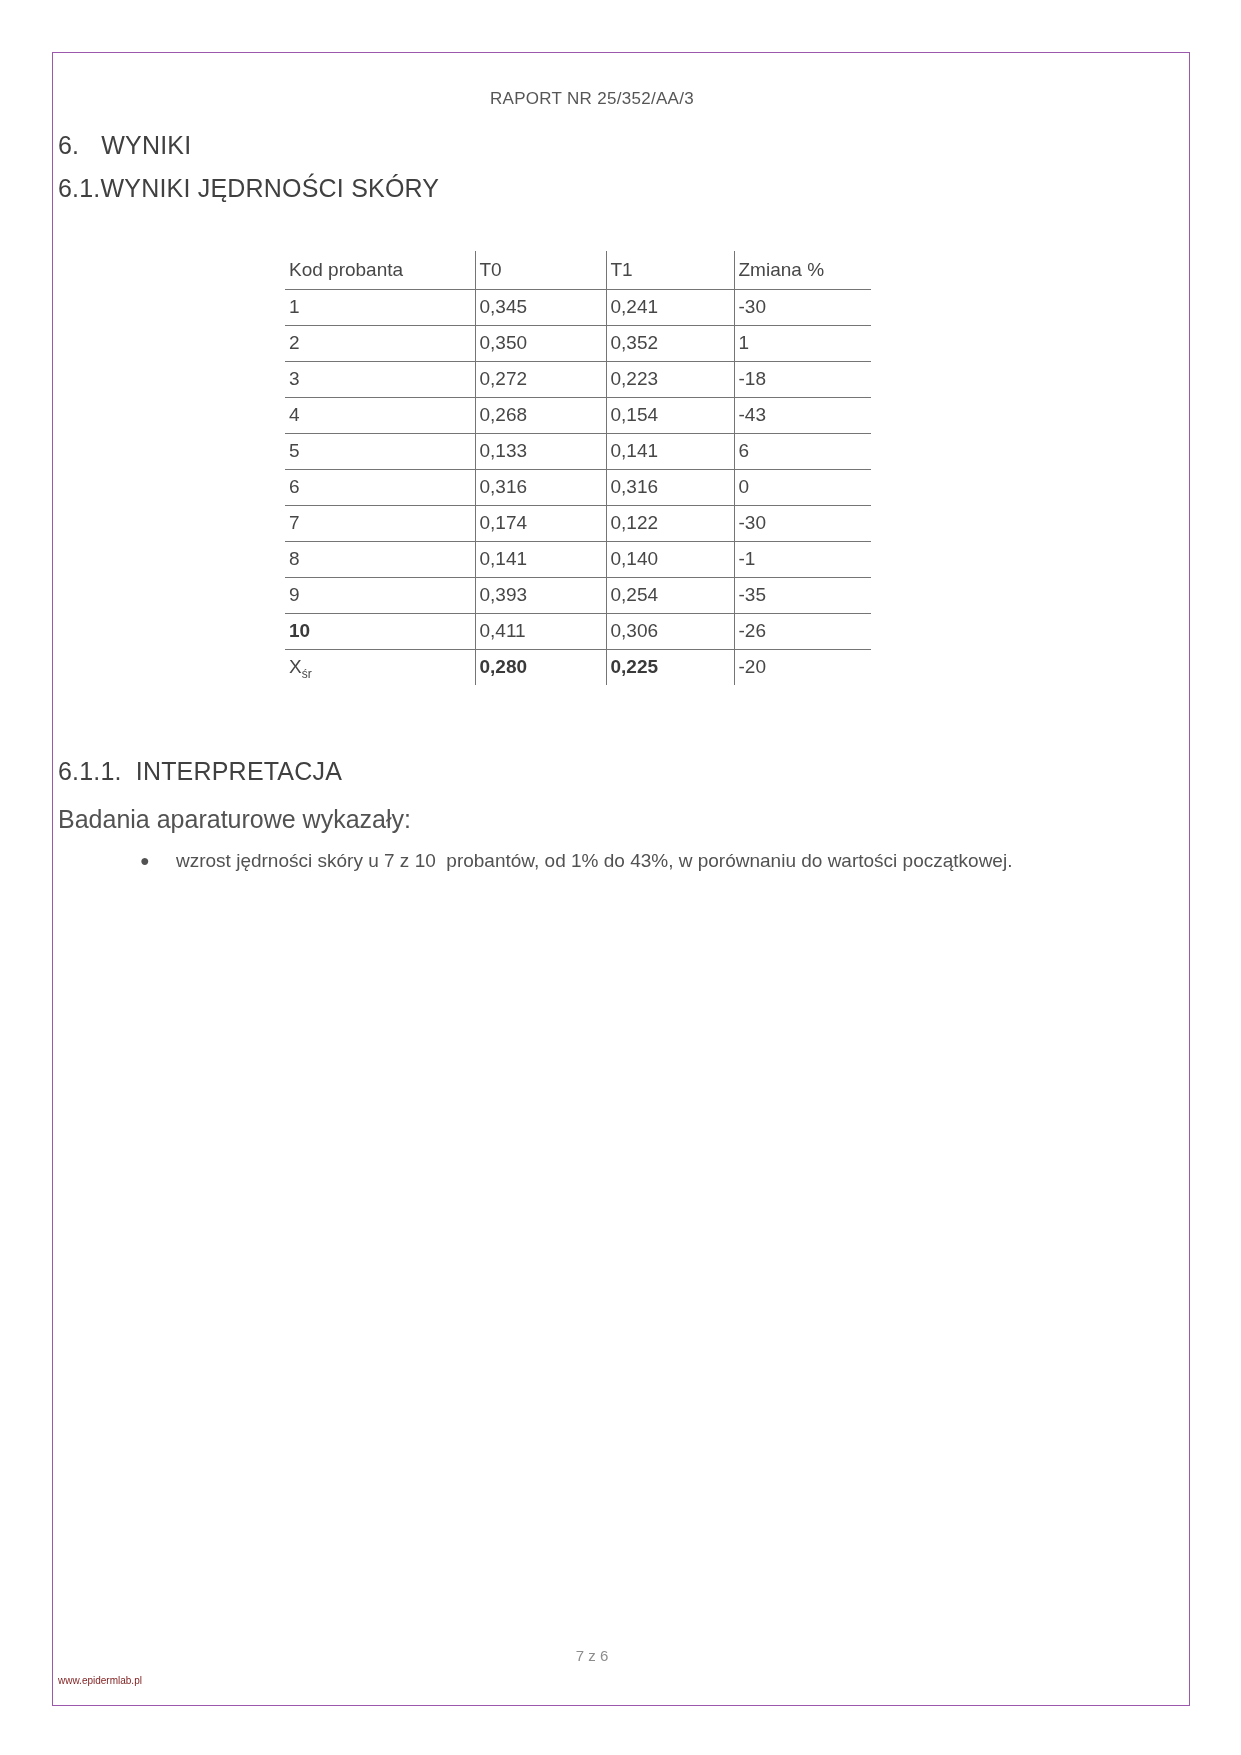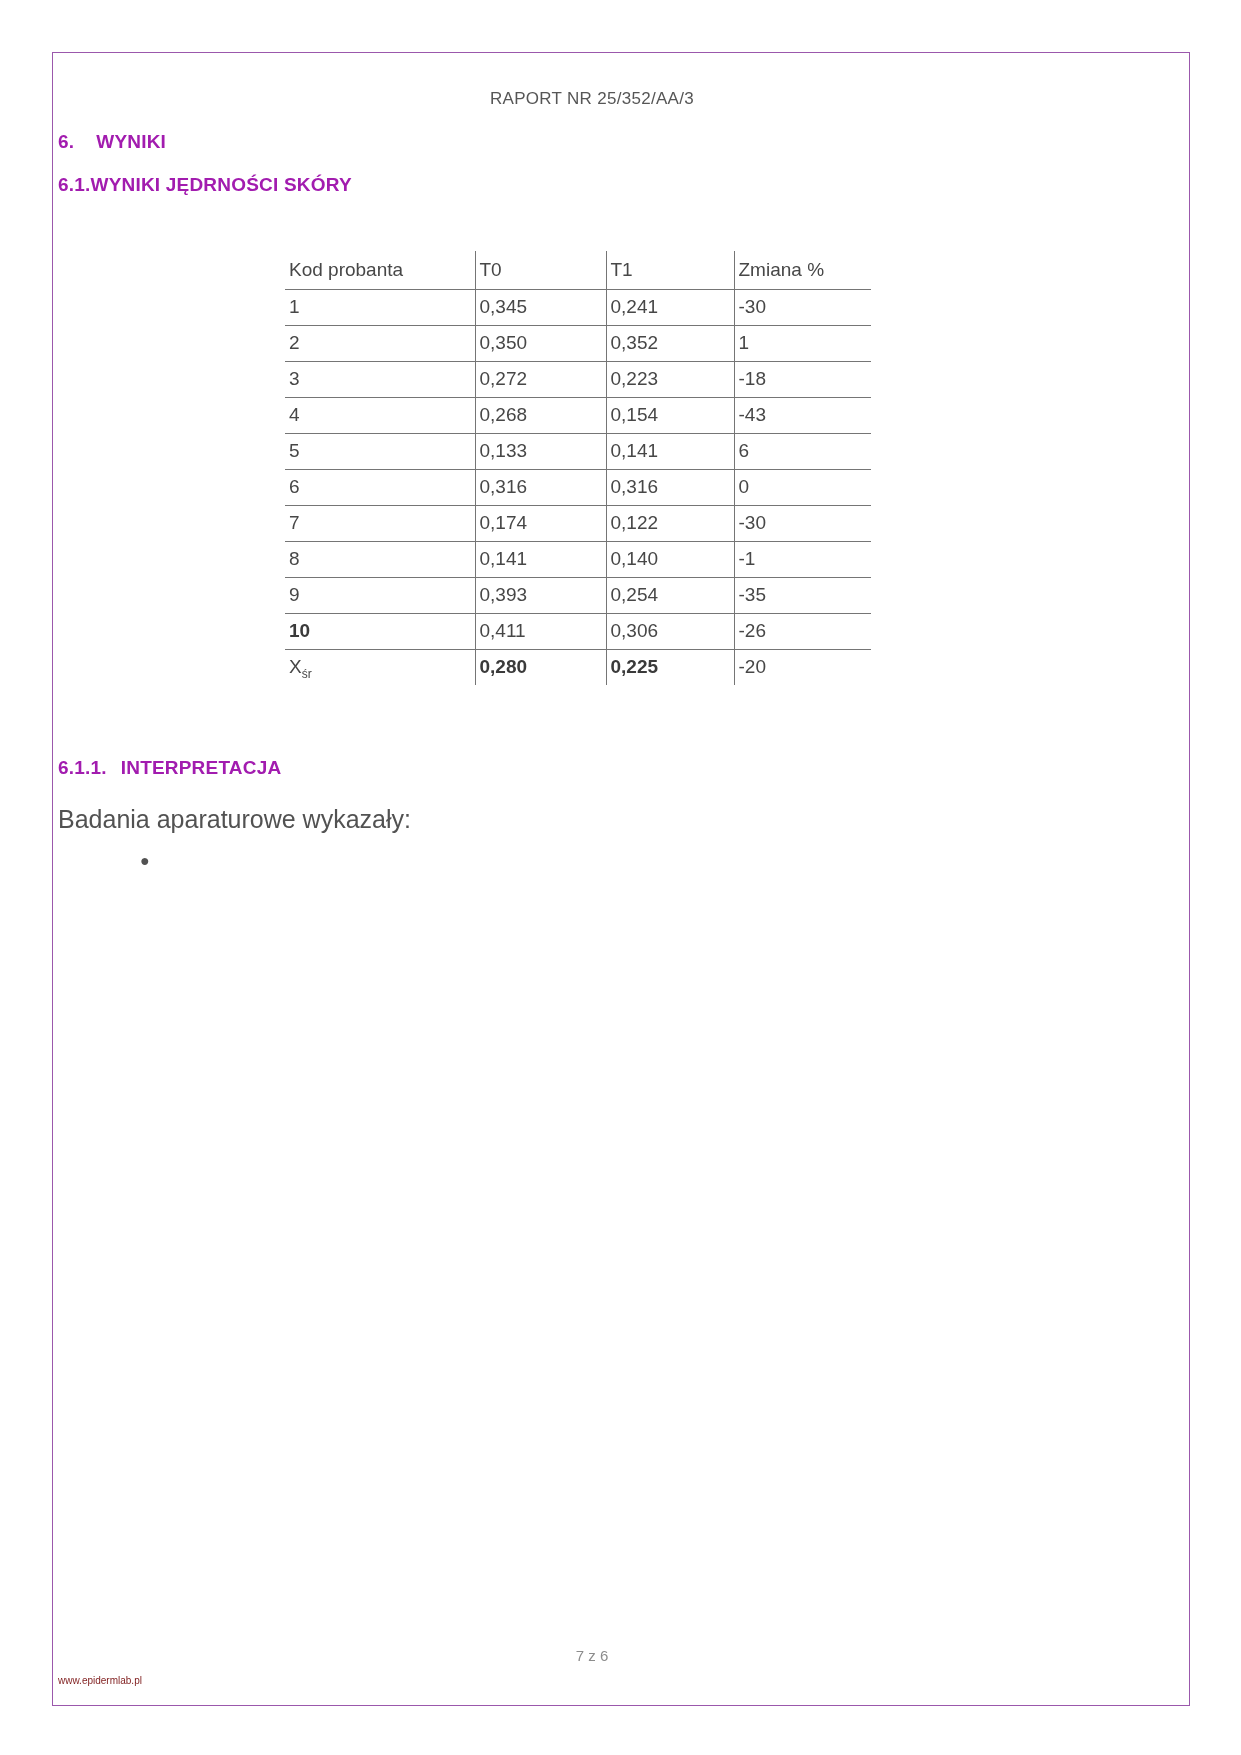--- a/index.html
+++ b/index.html
@@ -22,21 +22,21 @@
   }
   .content{
     position:absolute;left:58px;top:0;width:1068px;height:1339px;margin-top:19px;
   }
   .report-header{
     position:absolute;top:70px;left:0;width:100%;
     text-align:center;font-size:17px;color:#565656;letter-spacing:.3px;
   }
   .h-sec{
     position:absolute;left:0;
-    font-size:19px;font-weight:700;color:#a21caf;letter-spacing:.2px;
+    font-size:25px;font-weight:400;color:#404040;letter-spacing:.2px;
     white-space:nowrap;
   }
   .h1{top:112px;}
   .h2{top:155px;}
   .h3{top:738px;}
   .h1 .num{display:inline-block;margin-right:22px;}
   .h2 .num{display:inline-block;margin-right:0px;}
   .h3 .num{display:inline-block;margin-right:14px;}
 
   .table-wrap{position:absolute;left:227px;top:232px;}
@@ -185,18 +185,19 @@
   </div>
 
   <div class="h-sec h3">
     <span class="num">6.1.1.</span><span>INTERPRETACJA</span>
   </div>
 
   <div class="para">Badania aparaturowe wykazały:</div>
 
   <div class="bullet-line">
     <span class="bullet-glyph">●</span>
+    <span class="bullet-text">wzrost jędrności skóry u 7 z 10  probantów, od 1% do 43%, w porównaniu do wartości początkowej.</span>
   </div>
 
   <div class="footer-page">7 z 6</div>
   <div class="footer-url">www.epidermlab.pl</div>
 
 </div>
 
 </body></html>

